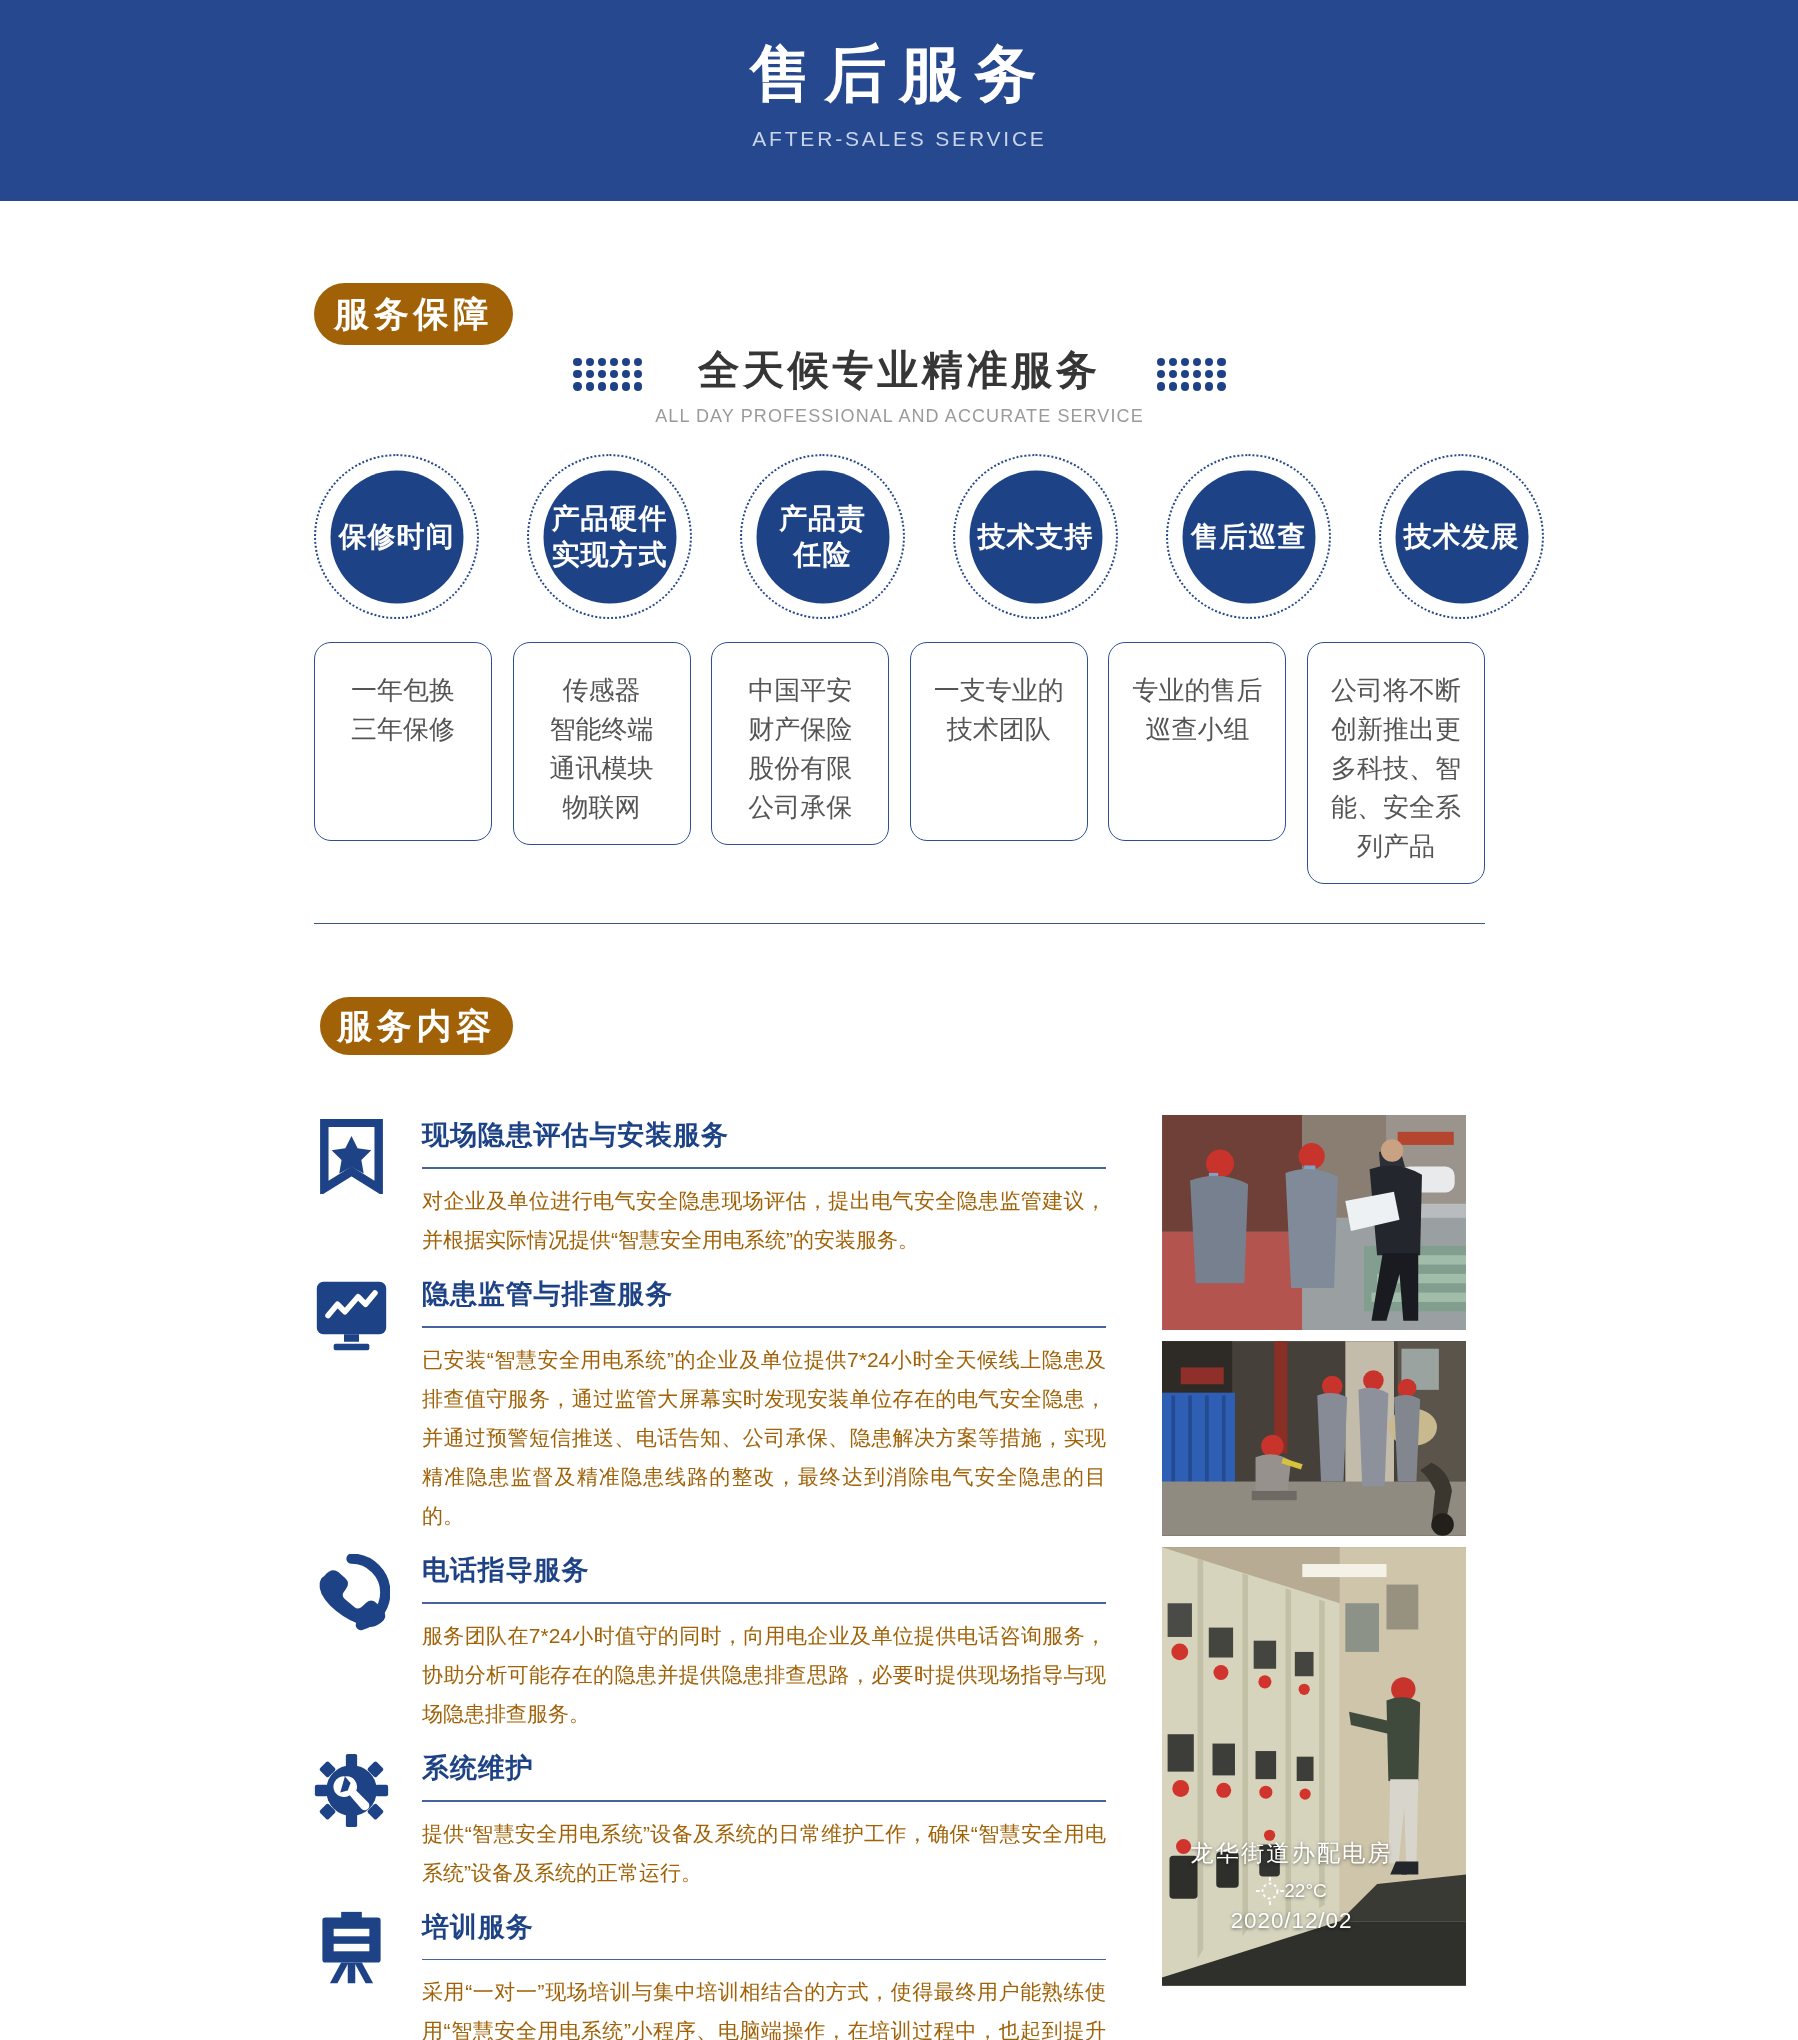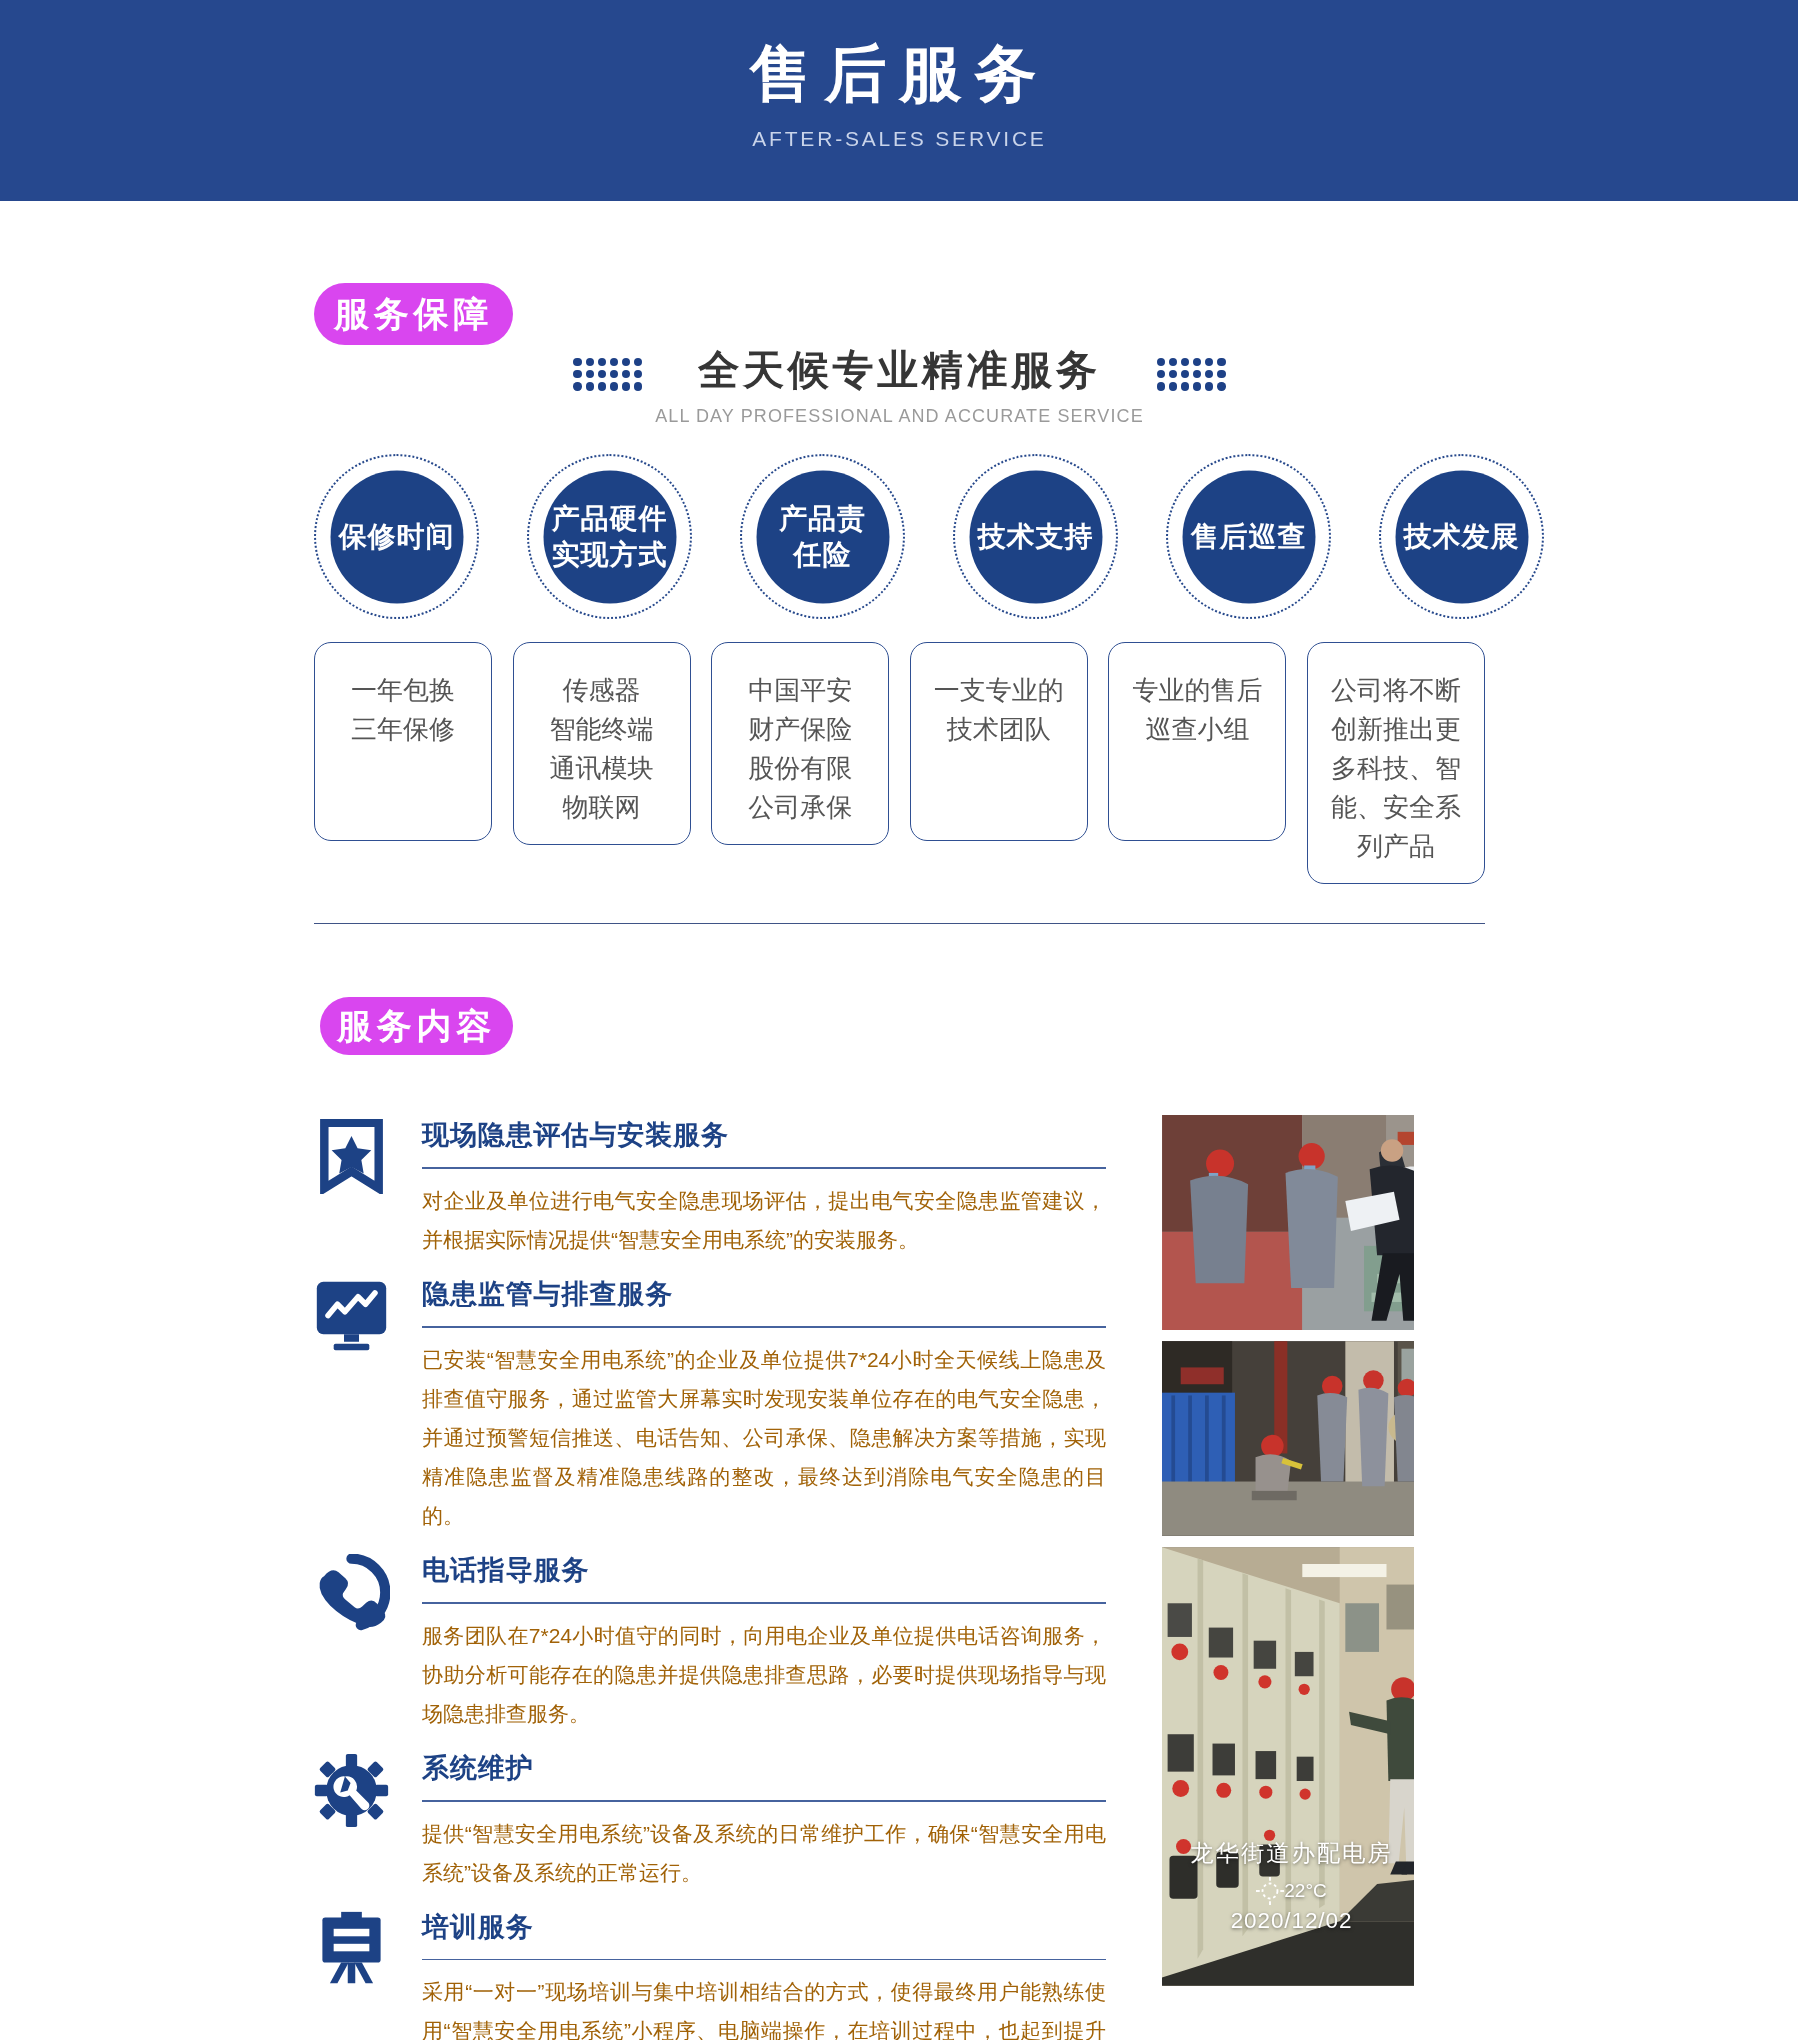--- a/index.html
+++ b/index.html
@@ -5,21 +5,21 @@
   html,body{margin:0;padding:0;background:#e8e8e8;}
   .page{position:relative;width:1799px;height:2041px;background:#ffffff;margin:0 auto;
         font-family:"Liberation Sans","DejaVu Sans",sans-serif;overflow:hidden;}
 
   
   .banner{position:absolute;left:0;top:0;width:1799px;height:201px;background:#26488E;text-align:center;}
   .banner-title{padding-top:32px;font-size:62px;font-weight:bold;color:#ffffff;letter-spacing:13px;}
   .banner-sub{margin-top:11.2px;font-size:21px;color:#C9D4EA;letter-spacing:2.8px;}
 
   
-  .badge{position:absolute;background:#d946ef;color:#fff;font-weight:bold;font-size:35px;
+  .badge{position:absolute;background:#a16207;color:#fff;font-weight:bold;font-size:35px;
          letter-spacing:4.7px;border-radius:32px;display:flex;align-items:center;justify-content:center;}
   #badge-guarantee{left:314px;top:283px;width:199px;height:62px;}
   #badge-content{left:320px;top:997px;width:193px;height:58px;}
 
   
   .heading-row{position:absolute;left:0;top:343px;width:1799px;display:flex;justify-content:center;align-items:flex-start;}
   .dots{display:grid;grid-template-columns:repeat(6,8.4px);grid-auto-rows:8.4px;gap:3.7px;margin-top:15px;}
   .dots i{background:#1E4187;border-radius:50%;}
   .heading-mid{margin:0 13px;text-align:center;}
   .heading{font-size:41px;font-weight:bold;color:#363636;letter-spacing:3.7px;}
@@ -43,21 +43,21 @@
   .service{display:flex;margin-bottom:17px;}
   .s-icon{flex:0 0 77px;width:77px;margin-right:32px;padding-top:1.9px;}
   .s-icon svg{display:block;}
   .s-main{flex:1;min-width:0;}
   .s-title{font-size:27px;font-weight:bold;color:#1D4285;letter-spacing:0.9px;}
   .s-rule{height:1.9px;background:#46639E;margin:14px 0 12px;}
   .s-text{font-size:21px;color:#a16207;line-height:39px;text-align:justify;}
 
   
   .photos{position:absolute;left:1162px;top:1115px;width:304px;}
-  .photo{position:relative;width:252px;margin-bottom:11.2px;overflow:hidden;background:#888;}
+  .photo{position:relative;width:304px;margin-bottom:11.2px;overflow:hidden;background:#888;}
   #photo1{height:215px;}
   #photo2{height:195px;}
   #photo3{height:439px;margin-bottom:0;}
   .caption{position:absolute;left:17px;bottom:52px;width:225px;text-align:center;color:#fff;}
   .caption-loc{font-size:23.4px;letter-spacing:1.9px;text-shadow:0 0.9px 3.7px rgba(0,0,0,.55);}
   .caption-temp{margin-top:7.5px;font-size:19px;display:flex;align-items:center;justify-content:center;gap:0;
                 text-shadow:0 0.9px 3.7px rgba(0,0,0,.55);}
   .caption-date{margin-top:3.7px;font-size:22.5px;letter-spacing:0.9px;text-shadow:0 0.9px 3.7px rgba(0,0,0,.55);}
 </style>
 </head>

